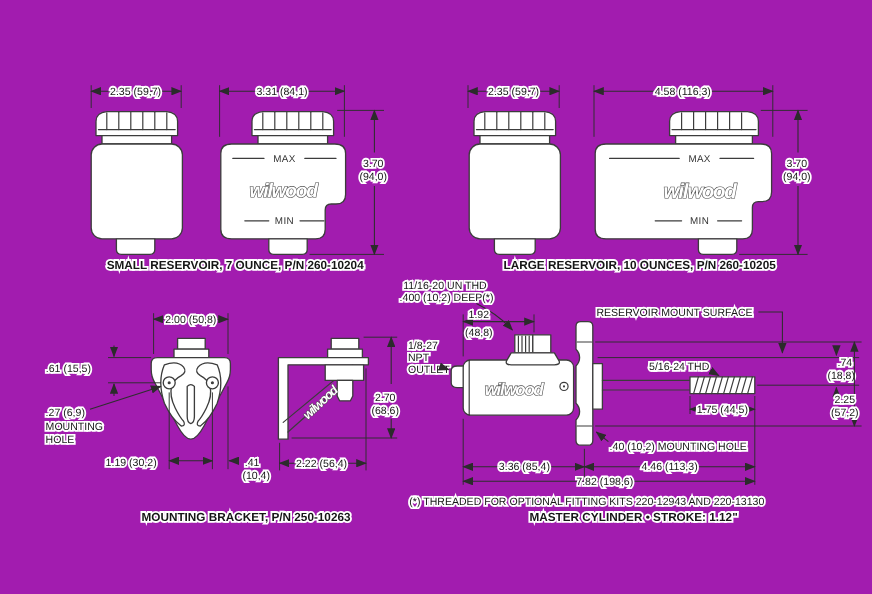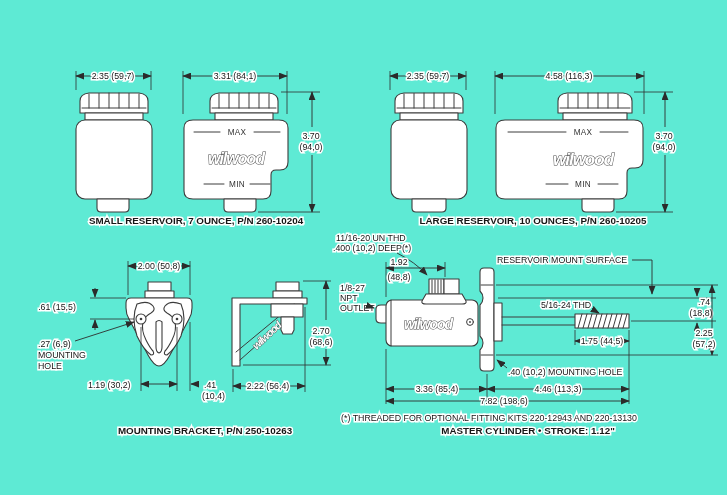--- a/index.html
+++ b/index.html
@@ -1,16 +1,16 @@
 <!DOCTYPE html>
 <html><head>
 <meta charset="utf-8">
 <style>
   html,body{margin:0;padding:0;background:#fff;}
-  .stage{position:relative;width:727px;height:495px;background:#5eead4;overflow:hidden;}
+  .stage{position:relative;width:727px;height:495px;background:#a21caf;overflow:hidden;}
   svg{position:absolute;left:0;top:0;}
   .geo{stroke:#3c3c3c;stroke-width:1.1;fill:#ffffff;stroke-linejoin:round;stroke-linecap:round;}
   .geo2{stroke:#3c3c3c;stroke-width:1;fill:none;stroke-linecap:round;}
   .thin{stroke:#2e2e2e;stroke-width:0.8;fill:none;}
   .dimline{stroke:#2e2e2e;stroke-width:0.9;fill:none;}
   text{font-family:"Liberation Sans","DejaVu Sans",sans-serif;fill:#161616;}
   .dim{font-size:8.8px;text-anchor:middle;paint-order:stroke;stroke:#ffffff;stroke-width:3px;}
   .dimL{font-size:8.8px;text-anchor:start;paint-order:stroke;stroke:#ffffff;stroke-width:3px;}
   .cap{font-size:9.8px;font-weight:bold;text-anchor:middle;paint-order:stroke;stroke:#ffffff;stroke-width:3px;}
   .mm{font-size:8.2px;text-anchor:middle;letter-spacing:.3px;fill:#333;}

